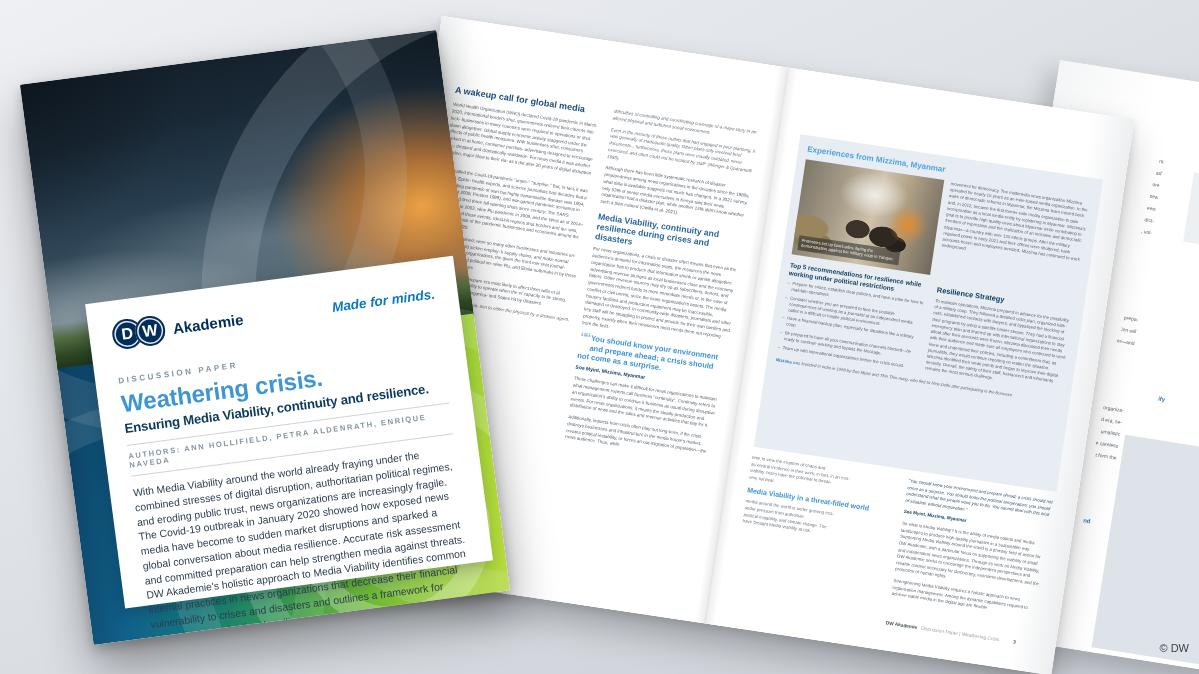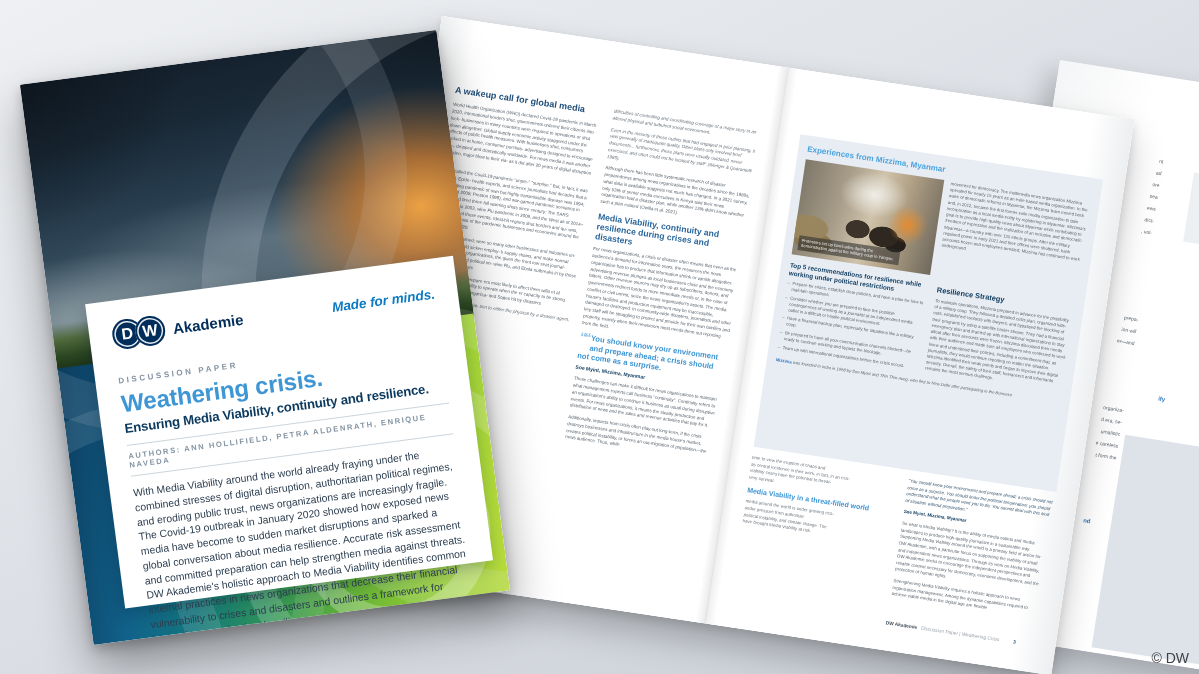--- a/index.html
+++ b/index.html
@@ -124,21 +124,21 @@
   .dw-wordmark{color:#002d5a;font-weight:bold;font-size:15px;}
   .dw-claim{color:#0b7ac0;font-weight:bold;font-style:italic;font-size:13.5px;}
   .kicker{margin-top:26px;color:#8595a4;font-size:8px;letter-spacing:2.6px;font-weight:bold;}
   .cover-title{color:#3e96d4;font-weight:bold;font-size:24px;margin-top:5px;letter-spacing:-.2px;}
   .cover-subtitle{color:#0c3a5e;font-weight:bold;font-size:13.2px;margin-top:3px;letter-spacing:-.2px;}
   .rule{border:none;border-top:1px solid #ccd5db;margin:9px 0 6px 0;}
   .authors{color:#8595a4;font-size:7.6px;letter-spacing:1.6px;font-weight:bold;}
   .rule2{border:none;border-top:1px solid #ccd5db;margin:6px 0 10px 0;}
   .abstract{color:#2c3e50;font-size:10.4px;line-height:1.42;}
 
-  .credit{position:absolute;right:10px;bottom:8px;color:#3f4247;font-size:14px;z-index:4;}
+  .credit{position:absolute;right:10px;bottom:20px;color:#3f4247;font-size:11px;z-index:4;}
 </style>
 </head>
 <body>
 
 <div class="scene">
 
   <div class="back-sheet">
     <div class="bs-panel p2"></div>
     <div class="bs-frag f1">nt
 ad

